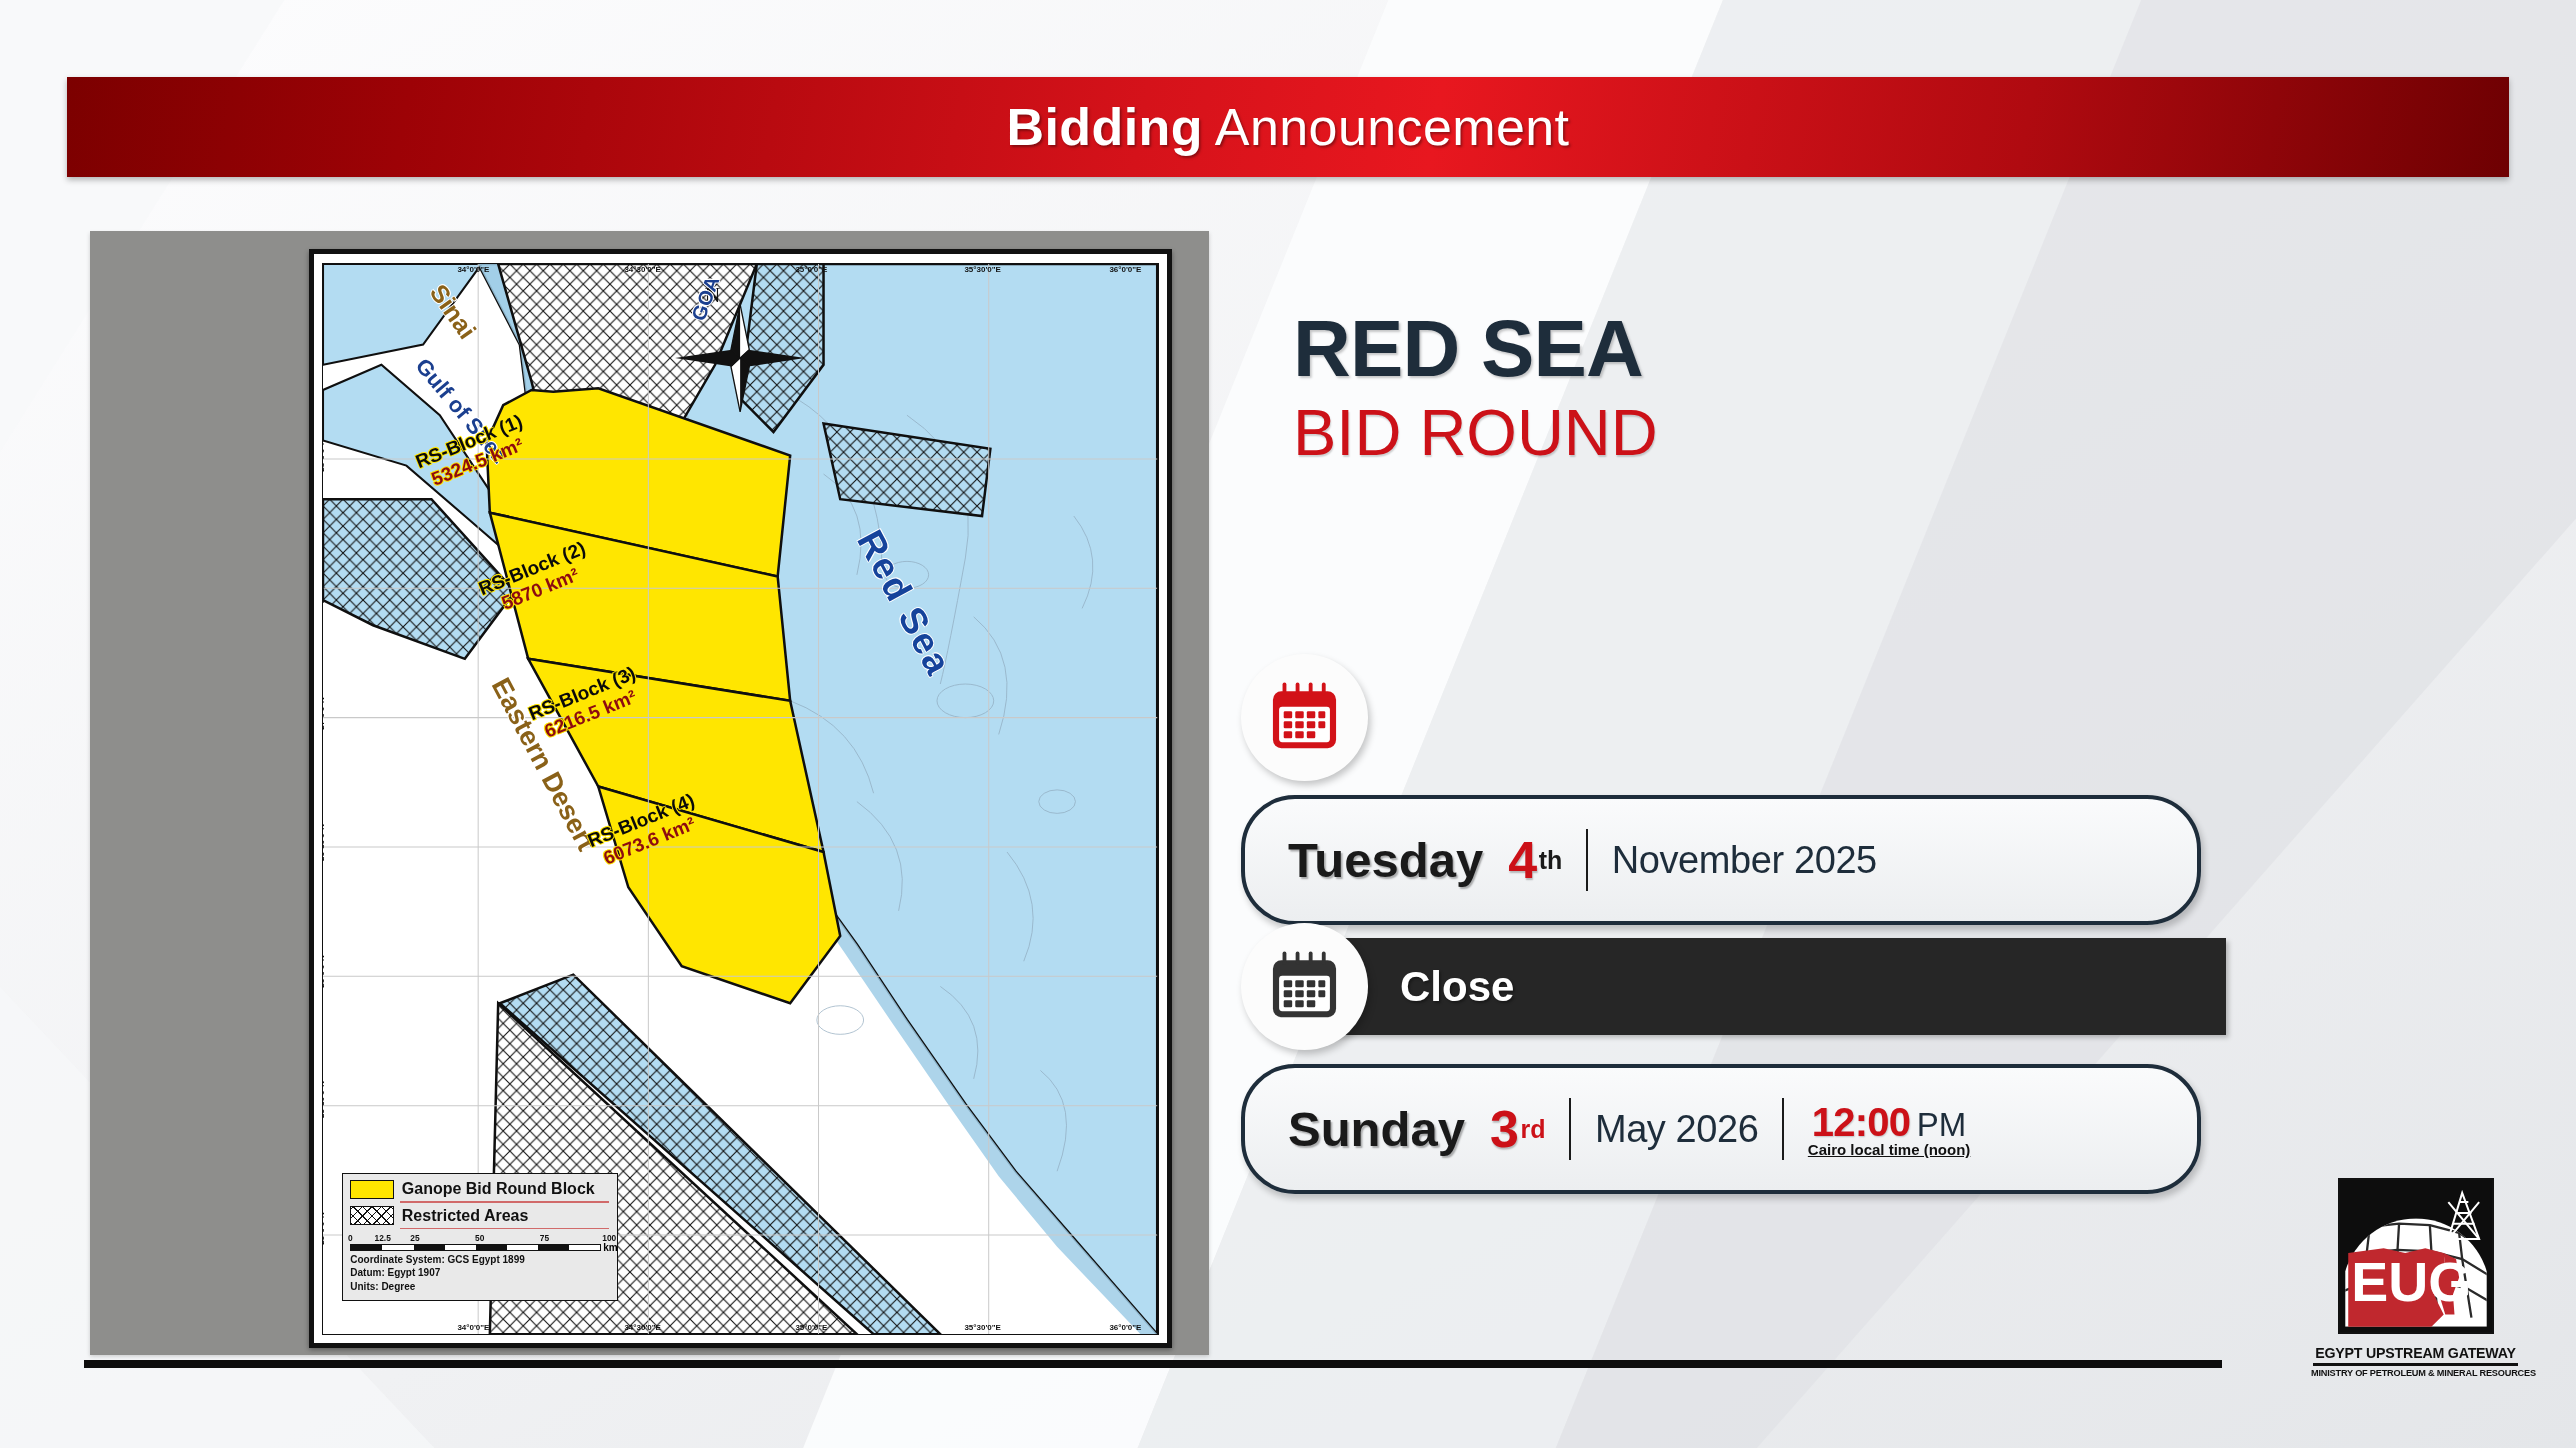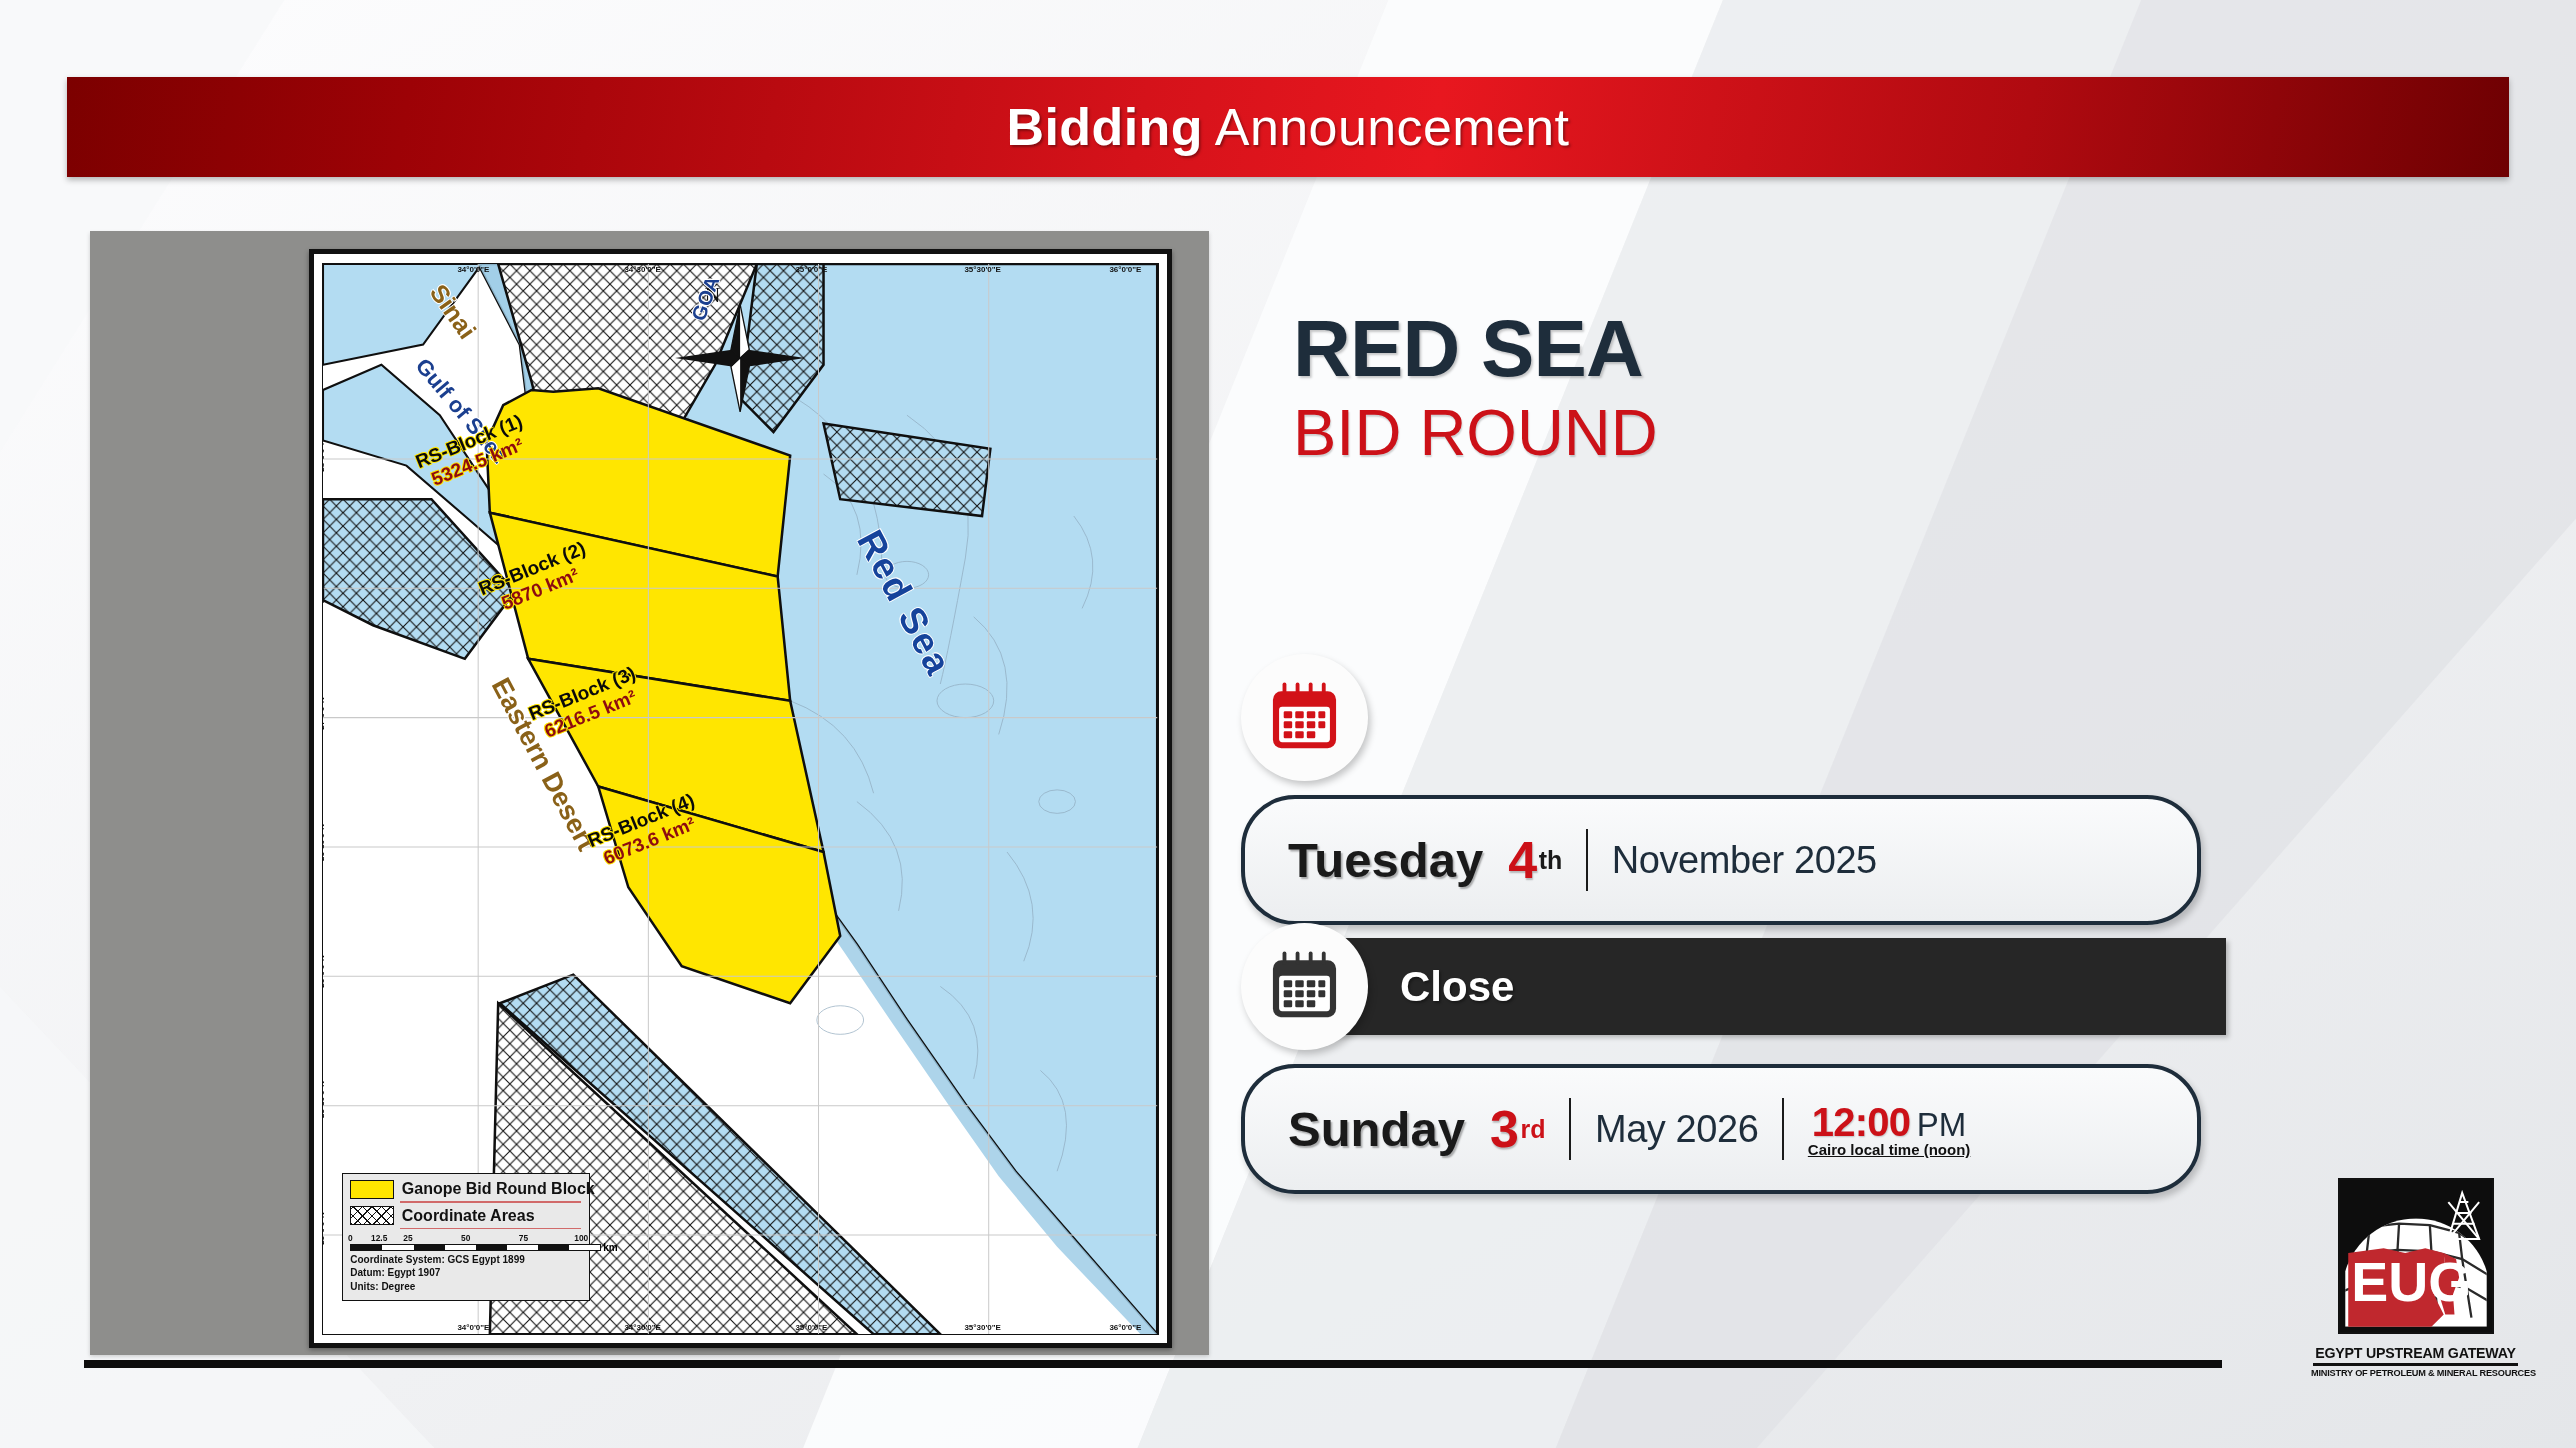--- a/index.html
+++ b/index.html
@@ -48,21 +48,21 @@
   .lbl-redsea{ left:502px; top:318px; font-size:37px; color:#15439b; transform:rotate(62deg); letter-spacing:1.7px; }
   .lbl-north { left:381px; top:18.4px; font-size:22px; color:#111; font-family:"Liberation Serif",serif; font-weight:normal; text-shadow:none; }
 
   .blk { position:absolute; font-weight:bold; text-align:center; line-height:1.18; pointer-events:none;
          text-shadow:0.8px 0.8px 0 #ffe600,-0.8px -0.8px 0 #ffe600,0.8px -0.8px 0 #ffe600,-0.8px 0.8px 0 #ffe600; }
   .blk .n { color:#0a0a0a; font-size:19px; display:block; }
   .blk .a { color:#8d0b10; font-size:19px; display:block; }
 
   
   .legend {
-    position:absolute; left:18.4px; bottom:33px; width:248px;
+    position:absolute; left:18.4px; bottom:33px; width:276px;
     background:#e9e9e9; border:1.7px solid #111; padding:5.9px 7.5px 6.7px 7.5px; z-index:5;
   }
   .legrow { display:flex; align-items:center; gap:7.5px; margin-bottom:2.5px; }
   .swatch { width:44px; height:19px; border:1.7px solid #111; flex:0 0 auto; }
   .sw-yellow { background:#ffe600; }
   .leg-text { font-size:16px; font-weight:bold; color:#111; white-space:nowrap; }
   .legline { height:1.7px; background:#d16a6a; margin:1.7px 0 3.3px 50px; }
   .scalewrap { margin:1.7px 0 0 0; }
   .scalenums { display:flex; font-size:8.4px; font-weight:bold; color:#111; position:relative; height:11px; }
   .scalenums span { position:absolute; transform:translateX(-50%); }
@@ -268,21 +268,21 @@
       </div>
 
       <div class="legend">
         <div class="legrow">
           <span class="swatch sw-yellow"></span>
           <span class="leg-text">Ganope Bid Round Block</span>
         </div>
         <div class="legline"></div>
         <div class="legrow">
           <span class="swatch" style="background-image:repeating-linear-gradient(45deg,#111 0 0.8px,transparent 0.8px 6.7px),repeating-linear-gradient(-45deg,#111 0 0.8px,transparent 0.8px 6.7px); background-color:#fff;"></span>
-          <span class="leg-text">Coordinate Areas</span>
+          <span class="leg-text">Restricted Areas</span>
         </div>
         <div class="legline"></div>
         <div class="scalewrap">
           <div class="scalenums">
             <span style="left:0%">0</span>
             <span style="left:12.5%">12.5</span>
             <span style="left:25%">25</span>
             <span style="left:50%">50</span>
             <span style="left:75%">75</span>
             <span style="left:100%">100</span>

